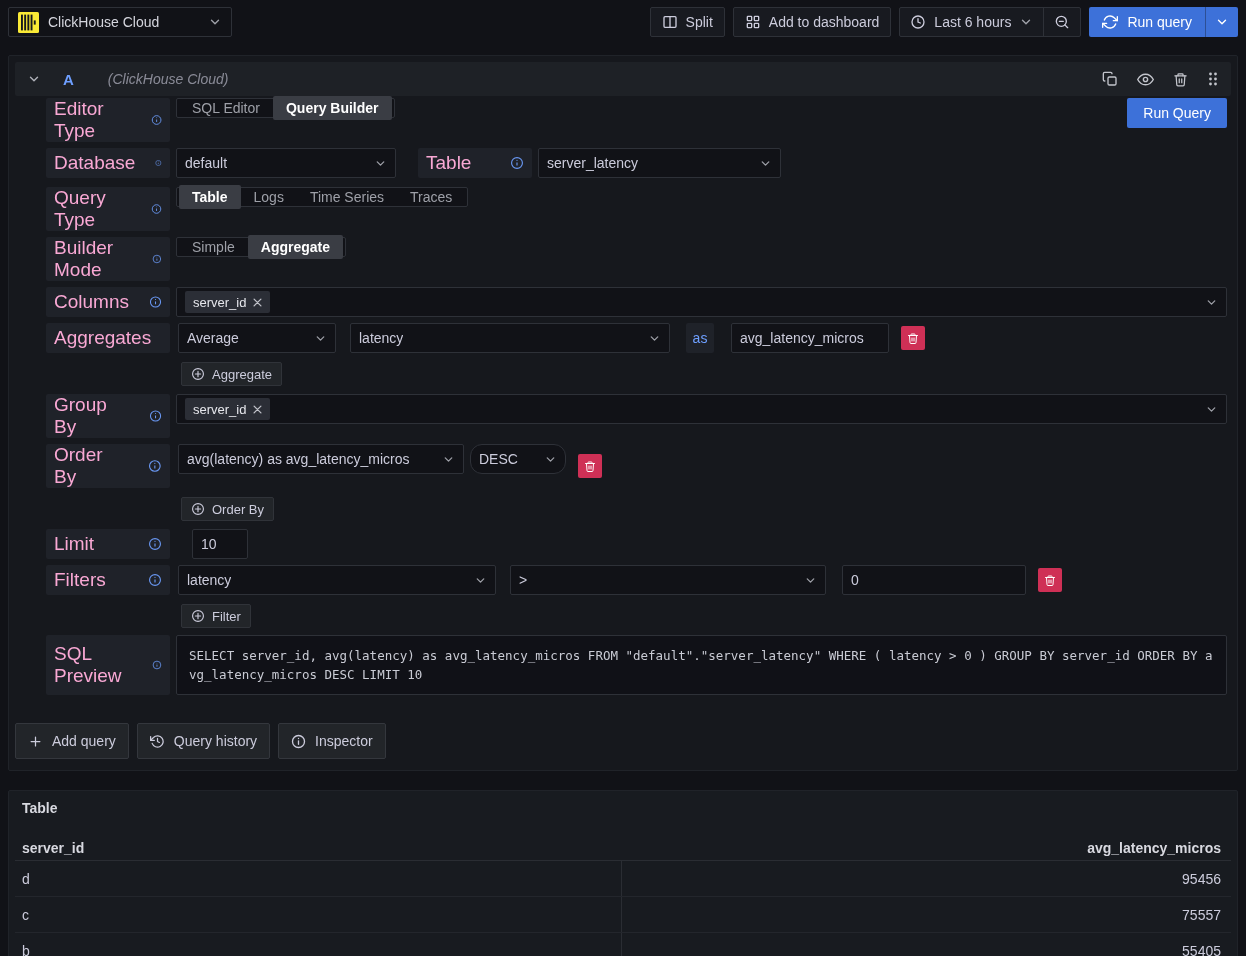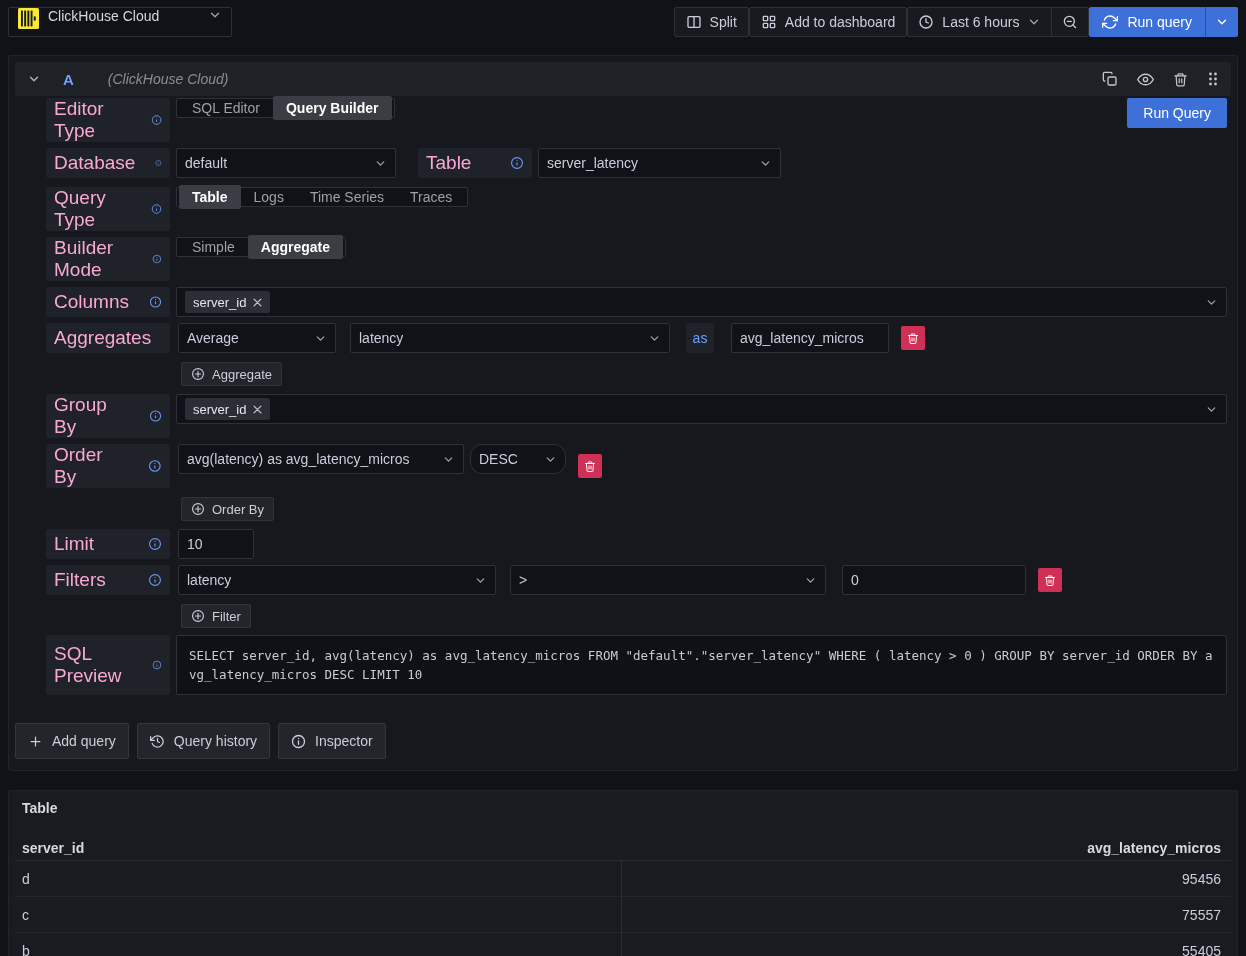--- a/index.html
+++ b/index.html
@@ -7,23 +7,23 @@
   body {
     width:1246px; height:956px; overflow:hidden;
     background:#111217; color:#CCCCDC;
     font-family:"Liberation Sans", sans-serif; font-size:14px;
   }
   svg { display:block; }
 
   
   .topbar { display:flex; align-items:flex-start; justify-content:space-between; padding:7px 8px 0 8px; height:37px; }
   .ds-picker { width:224px; height:30px; border:1px solid #2E3138; border-radius:2px;
-    display:flex; align-items:flex-start; gap:9px; padding:0 9px; background:#111217; cursor:pointer; }
+    display:flex; align-items:center; gap:9px; padding:0 9px; background:#111217; cursor:pointer; }
   .ds-name { flex:1; font-weight:500; color:#D5D6DE; }
-  .topbar-right { display:flex; align-items:center; gap:0; }
+  .topbar-right { display:flex; align-items:center; gap:8px; }
   .tb-btn { height:30px; display:flex; align-items:center; gap:8px; padding:0 11px;
     background:#181A20; border:1px solid #2E3138; border-radius:2px; color:#CCCCDC;
     font-weight:500; font-size:14px; cursor:pointer; }
   .tb-group { height:30px; display:flex; align-items:stretch; background:#181A20;
     border:1px solid #2E3138; border-radius:2px; overflow:hidden; }
   .tb-seg { display:flex; align-items:center; gap:8px; padding:0 10px; cursor:pointer; }
   .tb-seg + .tb-seg { border-left:1px solid #2E3138; }
   .run-btn { height:30px; display:flex; align-items:stretch; background:#3D71D9; border-radius:2px; overflow:hidden; }
   .run-main { display:flex; align-items:center; gap:9px; padding:0 13px; color:#FFFFFF; font-weight:500; cursor:pointer; }
   .run-caret { display:flex; align-items:center; padding:0 9px; border-left:1px solid rgba(17,18,23,0.35); color:#FFFFFF; cursor:pointer; }
@@ -430,21 +430,21 @@
 
     <div class="frow">
       <div class="flabel">
         <span>Limit</span>
         <svg class="info" width="14" height="14" viewBox="0 0 16 16" fill="none" stroke="currentColor" stroke-width="1.3">
             <circle cx="8" cy="8" r="6.2"></circle>
             <path d="M8 7.3v3.5"></path>
             <circle cx="8" cy="4.9" r="0.7" fill="currentColor" stroke="none"></circle>
           </svg>
       </div>
-      <input class="tinput" style="width: 76px; margin-left: 2px;" value="10">
+      <input class="tinput" style="width: 56px; margin-left: 16px;" value="10">
     </div>
 
     <div class="frow">
       <div class="flabel">
         <span>Filters</span>
         <svg class="info" width="14" height="14" viewBox="0 0 16 16" fill="none" stroke="currentColor" stroke-width="1.3">
             <circle cx="8" cy="8" r="6.2"></circle>
             <path d="M8 7.3v3.5"></path>
             <circle cx="8" cy="4.9" r="0.7" fill="currentColor" stroke="none"></circle>
           </svg>

